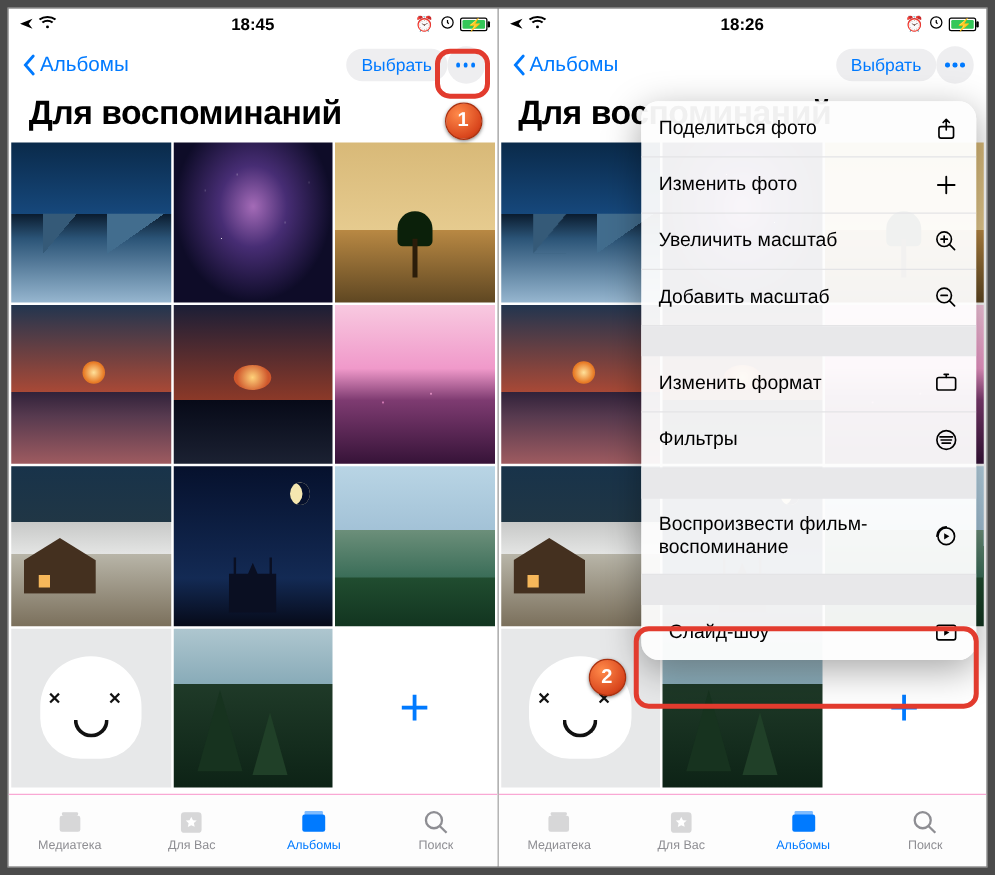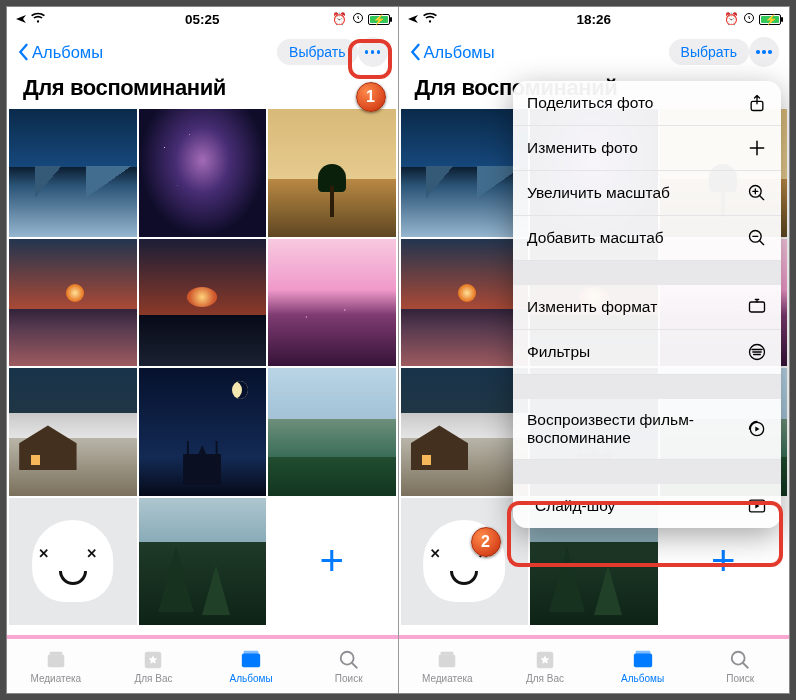--- a/index.html
+++ b/index.html
@@ -74,21 +74,21 @@
     width: 30px; height: 30px; border-radius: 50%;
     background: #eeeef0; display: flex; align-items: center; justify-content: center;
     color: #007aff; position: relative;
   }
   .dots-btn span {
     width: 3.5px; height: 3.5px; border-radius: 50%;
     background: #007aff; margin: 0 1.3px;
   }
 
   .title-row { padding: 2px 16px 8px; }
-  .title-row h1 { font-size: 22px; font-weight: 800; letter-spacing: -0.4px; }
+  .title-row h1 { font-size: 27px; font-weight: 800; letter-spacing: -0.4px; }
 
   
   .grid {
     display: grid;
     grid-template-columns: repeat(3, 1fr);
     gap: 2px;
     padding: 0 2px;
   }
   .tile { aspect-ratio: 1/1; position: relative; overflow: hidden; }
   .tile.add { display: flex; align-items: center; justify-content: center; color: #007aff; font-size: 42px; font-weight: 300; }
@@ -145,21 +145,21 @@
   .t-mm:before { content:""; position:absolute; left:50%; top:18%; width:64%; height:64%; transform:translateX(-50%);
     background:#fff; border-radius:50% 50% 40% 40%; }
   .t-mm:after { content:"✕  ✕"; position:absolute; left:0; right:0; top:38%; text-align:center; font-weight:900; font-size:13px; letter-spacing:10px; color:#111; white-space:pre; }
   .t-mm .smile { position:absolute; left:50%; top:58%; width:28px; height:14px; transform:translateX(-50%);
     border:3px solid #111; border-top:none; border-radius:0 0 20px 20px; }
 
   
   .tabbar {
     margin-top: auto;
     height: 58px;
-    border-top: 4px solid #f9a8d4;
+    border-top: 1px solid #f9a8d4;
     background: #fdfdfdcc;
     display: flex;
   }
   .tab { flex:1; display:flex; flex-direction:column; align-items:center; justify-content:center; gap:2px;
     color:#8e8e93; font-size:10px; }
   .tab.active { color:#007aff; }
   .tab svg { width:24px; height:22px; }
 
   
   .menu {
@@ -202,21 +202,21 @@
       <div class="left">
         <svg width="12" height="12" viewBox="0 0 24 24">
             <path d="M2 12l20-8-6 8 6 8z" fill="#000"></path>
           </svg>
         <span>
           <svg width="14" height="12" viewBox="0 0 24 20">
               <path d="M12 18a2 2 0 100-4 2 2 0 000 4zM4 9a14 14 0 0116 0l-2 2a11 11 0 00-12 0zM0 5a20 20 0 0124 0l-2 2a17 17 0 00-20 0z" fill="#000"></path>
             </svg>
         </span>
       </div>
-      <div class="time">05:25</div>
+      <div class="time">18:45</div>
       <div class="right">
         <span>⏰</span>
         <span>
           <svg width="12" height="12" viewBox="0 0 24 24">
               <circle cx="12" cy="12" r="9" fill="none" stroke="#000" stroke-width="2"></circle>
               <path d="M12 8v4l2 2" stroke="#000" stroke-width="2" fill="none"></path>
             </svg>
         </span>
         <span class="batt">
             <span class="fill"></span>

